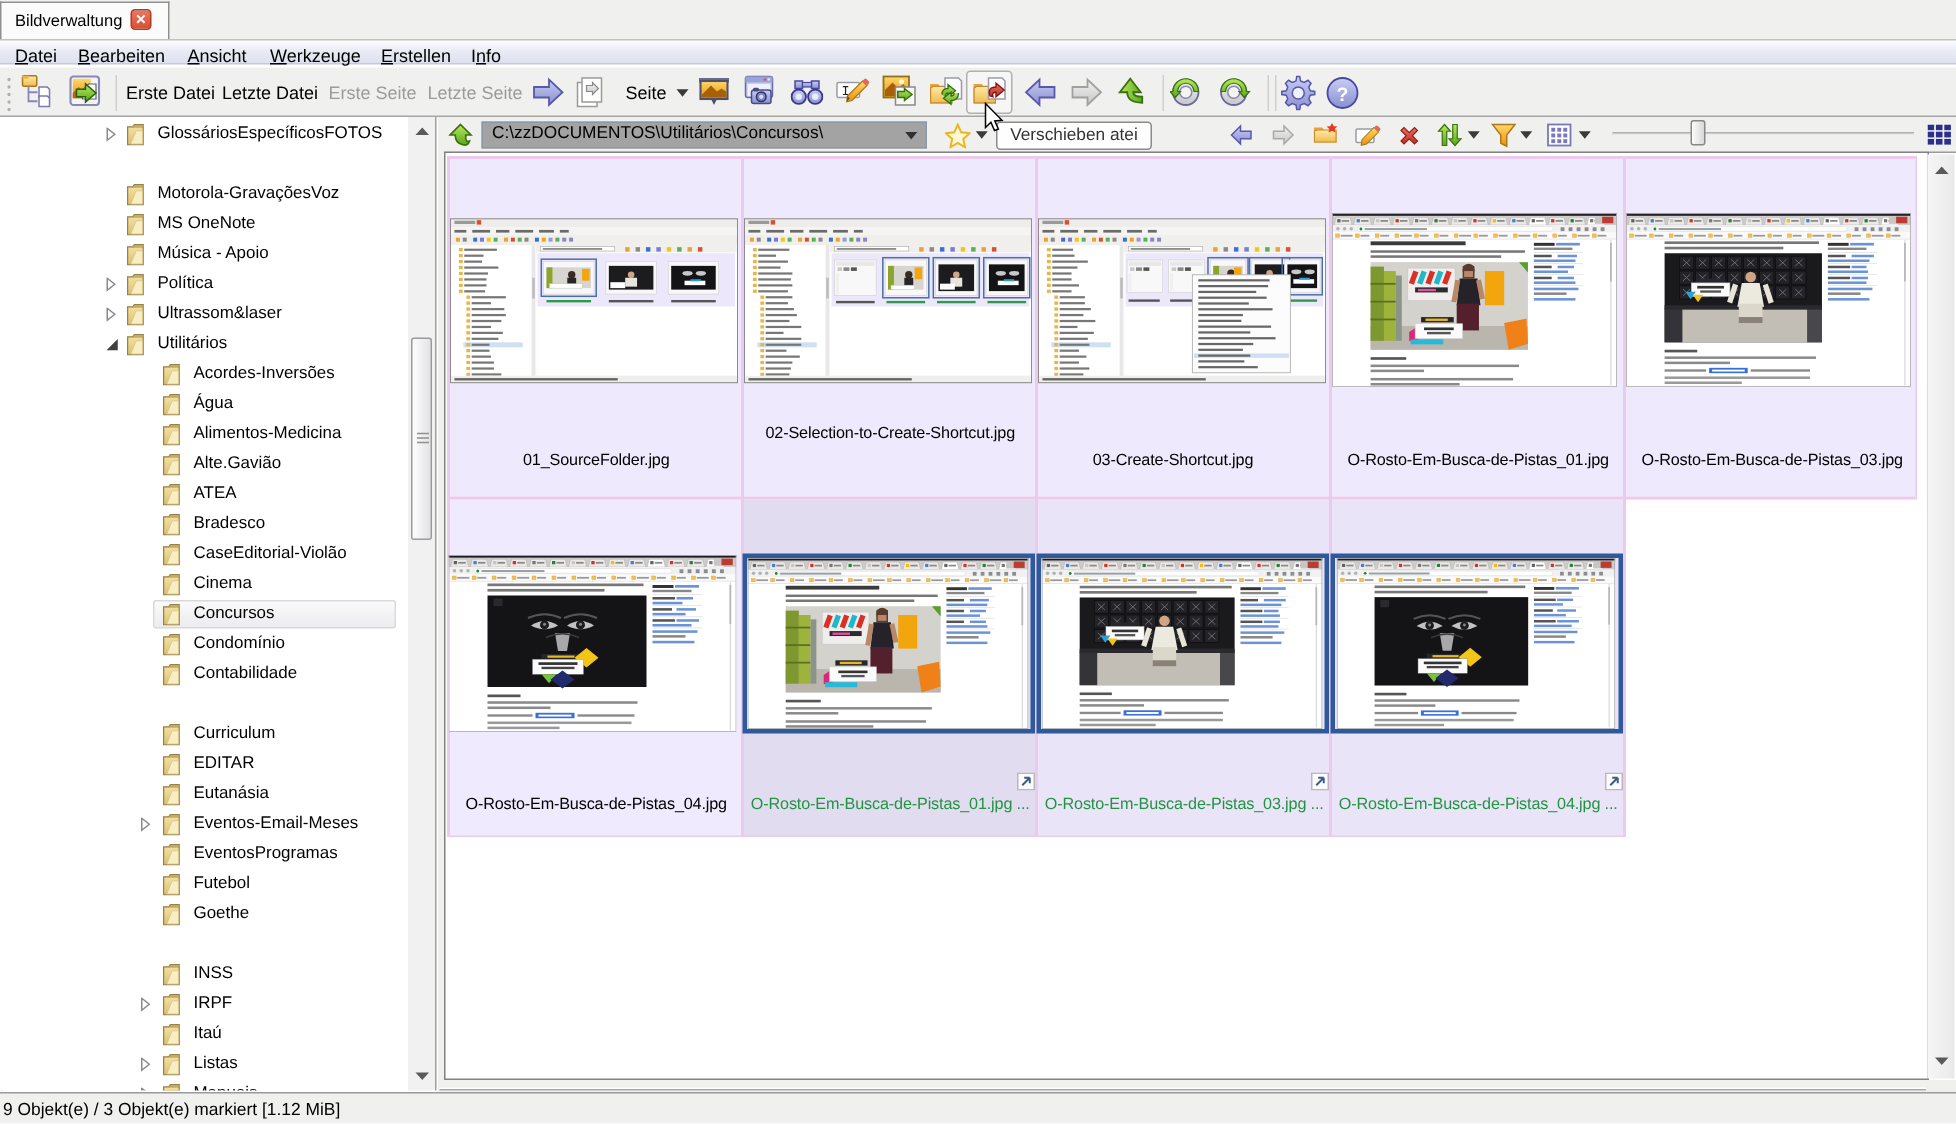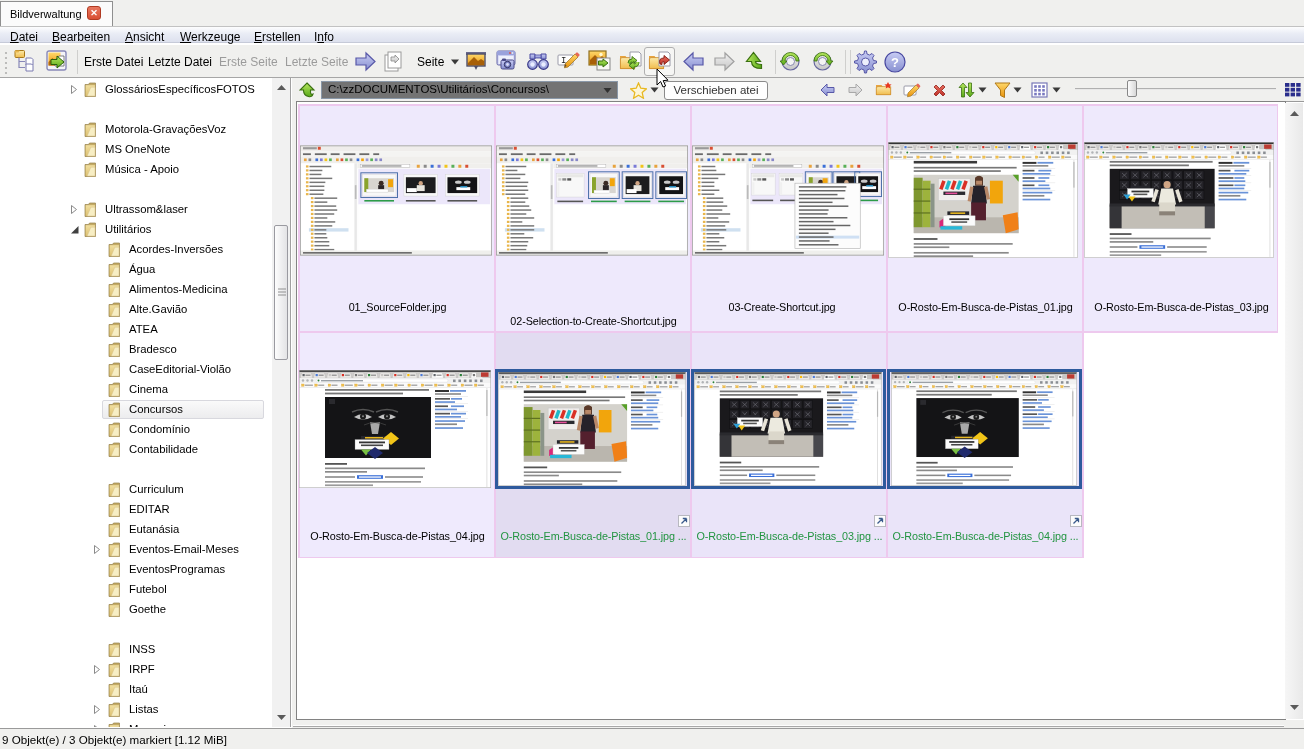--- a/index.html
+++ b/index.html
@@ -10,21 +10,21 @@
 #tab { left:0; top:1px; width:113px; height:25px; background:#fbfbfb; border:1px solid #8f8f8f; border-bottom:none; font-size:11px; color:#000; }
 #tab span.t { position:absolute; left:9px; top:6px; }
 #tabx { left:87px; top:6px; width:14px; height:14px; background:linear-gradient(#e87860,#d94f33); border:1px solid #b03a22; border-radius:3px; color:#fff; font-size:9px; font-weight:bold; text-align:center; line-height:12px; }
 #menubar { left:0; top:26px; width:1304px; height:17px; background:linear-gradient(#fdfdfe,#e9ecf5 45%,#dde1ee); border-top:1px solid #c2c2c2; border-bottom:1px solid #c6cad8; font-size:12px; }
 #menubar span { position:absolute; top:3px; }
 #toolbar { left:0; top:45px; width:1304px; height:33px; background:#f0f0ee; border-bottom:1px solid #a6a6a6; font-size:12px; }
 #toolbar .txt { position:absolute; top:10px; color:#000; }
 #toolbar .dis { color:#9b9b9b; }
 .vsep { position:absolute; top:5px; width:1px; height:24px; background:#cfcfcd; }
 #addrrow { left:292px; top:78px; width:1012px; height:24px; background:#f0f0ee; border-bottom:1px solid #9a9a9a; }
-#combo { left:29px; top:3px; width:297px; height:18px; background:#737373; border:1px solid #8a98a8; font-size:11.5px; }
+#combo { left:29px; top:3px; width:297px; height:18px; background:#a3a3a3; border:1px solid #8a98a8; font-size:11.5px; }
 #combo .ct { position:absolute; left:6px; top:1px; white-space:nowrap; }
 #tooltip { left:372px; top:3px; width:104px; height:19px; background:#fefefe; border:1px solid #8a8a8a; border-radius:3px; font-size:11.5px; color:#333; text-align:center; line-height:17px; }
 #treepane { left:0px; top:78px; width:272px; height:649px; background:#fff; overflow:hidden; }
 .trow { position:absolute; left:0; width:272px; height:20px; font-size:11.3px; }
 .trow .lbl { position:absolute; top:3px; white-space:nowrap; }
 #treescroll { left:272px; top:78px; width:19px; height:649px; background:#f1f1f1; border-right:1px solid #a0a0a0; }
 .sthumb { position:absolute; left:2px; width:14px; border:1px solid #9a9aa0; border-radius:2px; background:linear-gradient(90deg,#fdfdfd,#e3e3e5); }
 #mainpane { left:295.5px; top:101px; width:990px; height:619px; background:#fff; border:1px solid #828282; }
 .thname { position:absolute; width:196px; text-align:center; font-size:10.8px; letter-spacing:-0.1px; color:#000; white-space:nowrap; }
 .green { color:#229441; }
@@ -111,20 +111,31 @@
       </svg>
       <span class="lbl" style="left:105px">MS OneNote</span>
     </div>
 <div class="trow" style="top:82px">
       <svg style="position:absolute;left:84px;top:1px" width="14" height="17" viewBox="0 0 14 17">
         <path d="M1 3.5 L4.5 3.5 L5.5 2 L11.5 2 L11.5 15.5 L1 15.5 Z" fill="#c4ab66" stroke="#96814a" stroke-width="0.7"></path>
         <rect x="1.7" y="4.2" width="9.2" height="10.6" fill="url(#fg)"></rect>
         <path d="M3.2 15 L6.8 6.2 L11 6.2 L11 15 Z" fill="#f7eec4" stroke="#d8c388" stroke-width="0.5"></path>
       </svg>
       <span class="lbl" style="left:105px">Música - Apoio</span>
+    </div>
+<div class="trow" style="top:102px">
+      <svg style="position:absolute;left:70px;top:5px" width="8" height="10">
+        <path d="M1.5 0.5 L6.5 4.5 L1.5 8.5 Z" fill="#fff" stroke="#8a8a8a" stroke-width="1"></path>
+      </svg>
+      <svg style="position:absolute;left:84px;top:1px" width="14" height="17" viewBox="0 0 14 17">
+        <path d="M1 3.5 L4.5 3.5 L5.5 2 L11.5 2 L11.5 15.5 L1 15.5 Z" fill="#c4ab66" stroke="#96814a" stroke-width="0.7"></path>
+        <rect x="1.7" y="4.2" width="9.2" height="10.6" fill="url(#fg)"></rect>
+        <path d="M3.2 15 L6.8 6.2 L11 6.2 L11 15 Z" fill="#f7eec4" stroke="#d8c388" stroke-width="0.5"></path>
+      </svg>
+      <span class="lbl" style="left:105px">Política</span>
     </div>
 <div class="trow" style="top:122px">
       <svg style="position:absolute;left:70px;top:5px" width="8" height="10">
         <path d="M1.5 0.5 L6.5 4.5 L1.5 8.5 Z" fill="#fff" stroke="#8a8a8a" stroke-width="1"></path>
       </svg>
       <svg style="position:absolute;left:84px;top:1px" width="14" height="17" viewBox="0 0 14 17">
         <path d="M1 3.5 L4.5 3.5 L5.5 2 L11.5 2 L11.5 15.5 L1 15.5 Z" fill="#c4ab66" stroke="#96814a" stroke-width="0.7"></path>
         <rect x="1.7" y="4.2" width="9.2" height="10.6" fill="url(#fg)"></rect>
         <path d="M3.2 15 L6.8 6.2 L11 6.2 L11 15 Z" fill="#f7eec4" stroke="#d8c388" stroke-width="0.5"></path>
       </svg>
@@ -1275,21 +1286,21 @@
 <svg class="abs" style="left:692px;top:145px" width="192" height="111">
     <use href="#app3"></use>
   </svg>
 <svg class="abs" style="left:888px;top:142px" width="190" height="116">
     <use href="#photo1"></use>
   </svg>
 <svg class="abs" style="left:1084px;top:142px" width="190" height="116">
     <use href="#photo2"></use>
   </svg>
 <div class="thname" style="left:299.5px;top:301px">01_SourceFolder.jpg</div>
-<div class="thname" style="left:495.5px;top:315px">02-Selection-to-Create-Shortcut.jpg</div>
+<div class="thname" style="left:495.5px;top:283px">02-Selection-to-Create-Shortcut.jpg</div>
 <div class="thname" style="left:684px;top:301px">03-Create-Shortcut.jpg</div>
 <div class="thname" style="left:887.5px;top:301px">O-Rosto-Em-Busca-de-Pistas_01.jpg</div>
 <div class="thname" style="left:1083.5px;top:301px">O-Rosto-Em-Busca-de-Pistas_03.jpg</div>
 <svg class="abs" style="left:299px;top:370px" width="192" height="118">
     <use href="#photo3"></use>
   </svg>
 <div class="thname" style="left:299.5px;top:530px">O-Rosto-Em-Busca-de-Pistas_04.jpg</div>
 <div class="selbox" style="left:494.5px;top:369px;width:195px;height:120px"></div>
 <svg class="abs" style="left:498px;top:372px" width="188" height="114">
     <use href="#photo1"></use>

